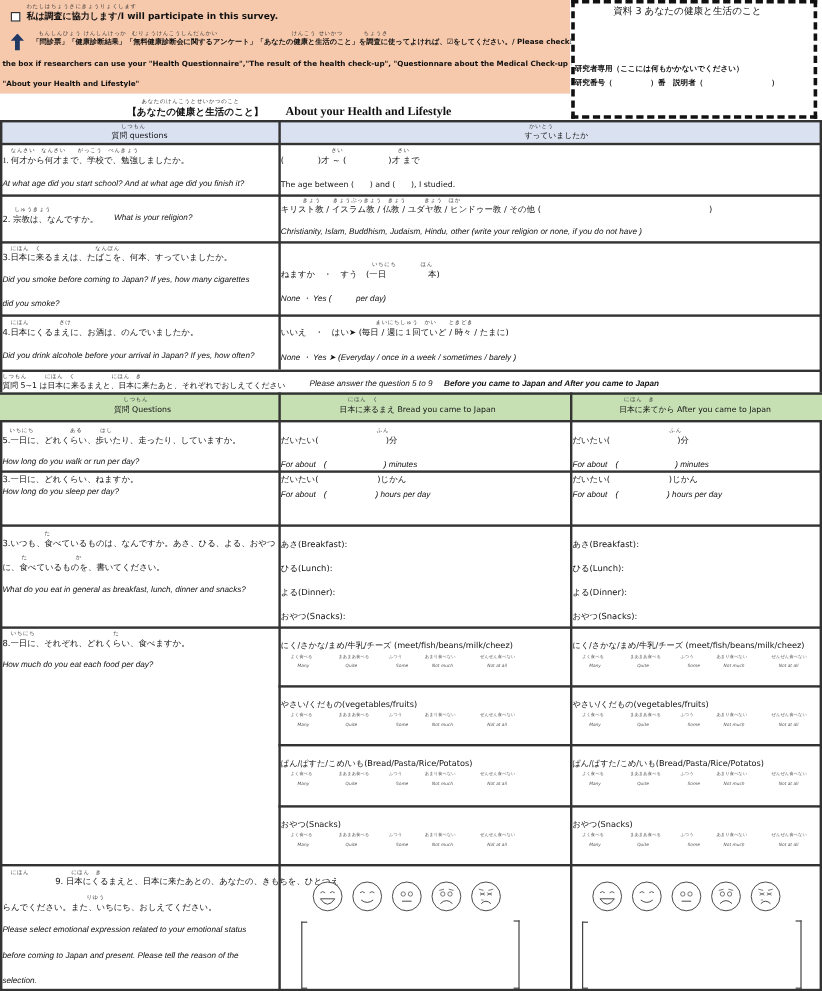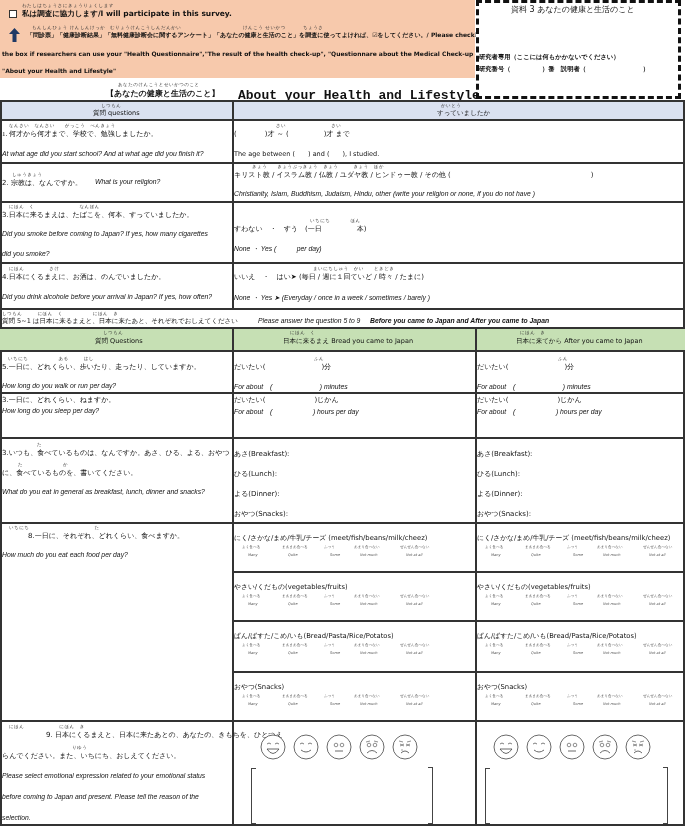--- a/index.html
+++ b/index.html
@@ -41,21 +41,21 @@
 </div>
 
 <div id="researcher" class="abs">
   <span class="t" style="left:32px;top:1px;font-size:8px;">資料 3 あなたの健康と生活のこと</span>
   <span class="tb" style="left:0px;top:50px;font-size:6.3px;">研究者専用（ここには何もかかないでください）</span>
   <span class="tb" style="left:0px;top:62px;font-size:6.3px;">研究番号（　　　　　）番　説明者（　　　　　　　　　）</span>
 </div>
 
 <span class="ruby" style="left:118px;top:82px;">あなたのけんこうとせいかつのこと</span>
 <span class="tb" style="left:106px;top:88px;font-size:8px;">【あなたの健康と生活のこと】</span>
-<span class="tb" style="left:238px;top:88px;font-size:13px;font-family:Liberation Mono, monospace;">About your Health and Lifestyle</span>
+<span class="tb" style="left:238px;top:88px;font-size:10px;font-family:Liberation Serif, serif;">About your Health and Lifestyle</span>
 
 <div class="hdr-blue" style="left:0;top:101px;width:685px;height:18px;"></div>
 <span class="ruby" style="left:101px;top:103px;">しつもん</span>
 <span class="t" style="left:93px;top:109px;font-size:6.5px;">質問 questions</span>
 <span class="ruby" style="left:441px;top:103px;">かいとう</span>
 <span class="t" style="left:437px;top:109px;font-size:6.5px;">すっていましたか</span>
 
 <div class="hline" style="left:0;top:100px;width:685px;"></div>
 <div class="hline" style="left:0;top:119px;width:685px;"></div>
 <div class="hline" style="left:0;top:162px;width:685px;"></div>
@@ -78,21 +78,21 @@
 <span class="ti" style="left:95px;top:178px;">What is your religion?</span>
 <span class="ruby" style="left:252px;top:164px;">きょう　　きょうぶっきょう　きょう　　　きょう　ほか</span>
 <span class="t" style="left:234px;top:170px;">キリスト教 / イスラム教 / 仏教 / ユダヤ教 / ヒンドゥー教 / その他 (　　　　　　　　　　　　　　　　　　　　)</span>
 <span class="ti" style="left:234px;top:190px;">Christianity, Islam, Buddhism,  Judaism,  Hindu, other (write your religion or none, if you do not have )</span>
 
 <span class="ruby" style="left:9px;top:204px;">にほん　く　　　　　　　　　なんぼん</span>
 <span class="t" style="left:2px;top:210px;">3.日本に来るまえは、たばこを、何本、すっていましたか。</span>
 <span class="ti" style="left:2px;top:230px;">Did you smoke before coming to Japan? If yes, how many cigarettes</span>
 <span class="ti" style="left:2px;top:250px;">did you smoke?</span>
 <span class="ruby" style="left:310px;top:218px;">いちにち　　　　ほん</span>
-<span class="t" style="left:234px;top:224px;">すわない　・　すう　(一日　　　　　本)</span>
+<span class="t" style="left:234px;top:224px;">ねますか　・　すう　(一日　　　　　本)</span>
 <span class="ti" style="left:234px;top:244px;">None ・ Yes (　　　per day)</span>
 
 <span class="ruby" style="left:9px;top:266px;">にほん　　　　　さけ</span>
 <span class="t" style="left:2px;top:272px;">4.日本にくるまえに、お酒は、のんでいましたか。</span>
 <span class="ti" style="left:2px;top:293px;">Did you drink alcohole before your arrival in Japan? If yes, how often?</span>
 <span class="ruby" style="left:313px;top:266px;">まいにちしゅう　かい　　ときどき</span>
 <span class="t" style="left:234px;top:272px;">いいえ　・　はい➤ (毎日 / 週に１回ていど / 時々 / たまに)</span>
 <span class="ti" style="left:234px;top:293px;">None ・ Yes ➤ (Everyday / once in a week / sometimes / barely )</span>
 
 <span class="ruby" style="left:2px;top:311px;">しつもん　　　にほん　く　　　　　　にほん　き</span>
@@ -146,21 +146,21 @@
 <span class="t" style="left:234px;top:449px;">あさ(Breakfast):</span>
 <span class="t" style="left:234px;top:469px;">ひる(Lunch):</span>
 <span class="t" style="left:234px;top:489px;">よる(Dinner):</span>
 <span class="t" style="left:234px;top:509px;">おやつ(Snacks):</span>
 <span class="t" style="left:477px;top:449px;">あさ(Breakfast):</span>
 <span class="t" style="left:477px;top:469px;">ひる(Lunch):</span>
 <span class="t" style="left:477px;top:489px;">よる(Dinner):</span>
 <span class="t" style="left:477px;top:509px;">おやつ(Snacks):</span>
 
 <span class="ruby" style="left:9px;top:525px;">いちにち　　　　　　　　　　　　　た</span>
-<span class="t" style="left:2px;top:531px;padding-left:26px;">8.一日に、それぞれ、どれくらい、食べますか。</span>
+<span class="t" style="left:2px;top:531px;">8.一日に、それぞれ、どれくらい、食べますか。</span>
 <span class="ti" style="left:2px;top:551px;">How much do you eat each food per day?</span>
 
 <div id="q8-blocks">
     <span class="t" style="left:234px;top:533px;font-size:6.8px;">にく/さかな/まめ/牛乳/チーズ (meet/fish/beans/milk/cheez)</span>
     <span class="tiny" style="left:242px;top:545px;">よく食べる</span>
     <span class="tinyi" style="left:248px;top:553px;">Many</span>
     <span class="tiny" style="left:282px;top:545px;">まあまあ食べる</span>
     <span class="tinyi" style="left:288px;top:553px;">Quite</span>
     <span class="tiny" style="left:324px;top:545px;">ふつう</span>
     <span class="tinyi" style="left:330px;top:553px;">Some</span>

